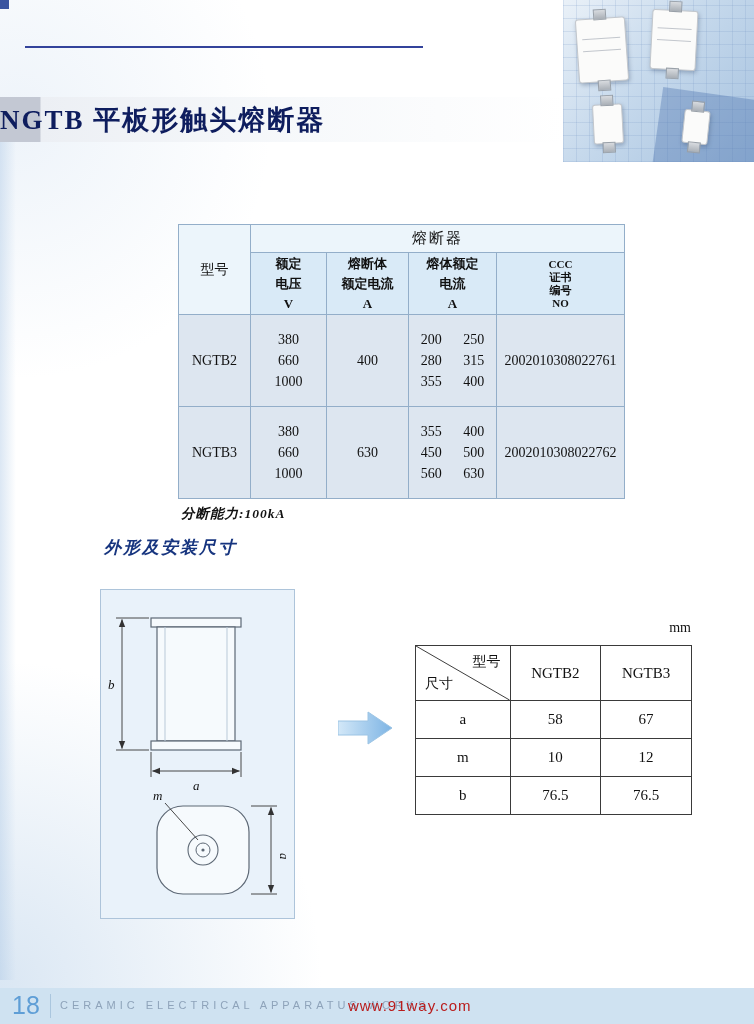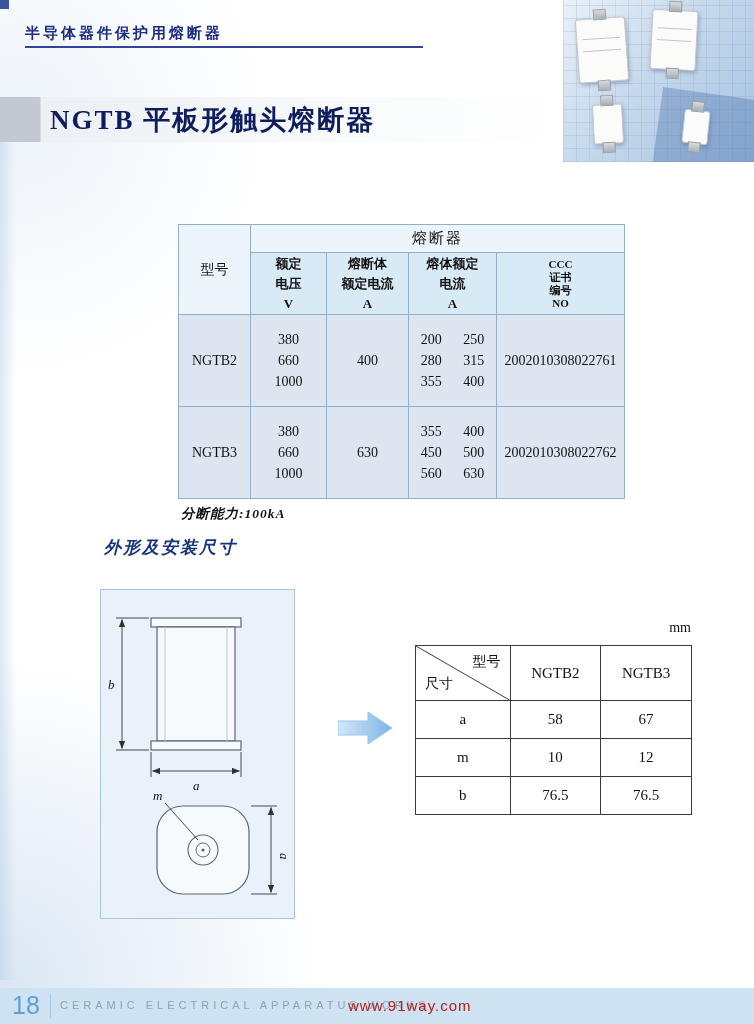--- a/index.html
+++ b/index.html
@@ -41,21 +41,21 @@
     border-top:1px solid rgba(90,100,120,.35); border-bottom:1px solid rgba(90,100,120,.35); }
   .f1 { left:14px; top:18px; width:50px; height:64px; transform:rotate(-4deg); }
   .f2 { left:88px; top:10px; width:46px; height:60px; transform:rotate(3deg); }
   .f3 { left:30px; top:104px; width:30px; height:40px; transform:rotate(-3deg); }
   .f4 { left:120px; top:110px; width:26px; height:34px; transform:rotate(6deg); }
 
   
   .title-band { position:absolute; left:0; top:97px; width:566px; height:45px;
     background:linear-gradient(90deg,#c3c8d3 0,#c3c8d3 40px,#eceff4 41px,#f7f9fb 55%,rgba(247,249,251,0) 100%);
     display:flex; align-items:center; }
-  .title-band h1 { padding-left:50px; font-size:27px; font-weight:bold; letter-spacing:2px; color:#0e1d5e; }
+  .title-band h1 { font-size:27px; font-weight:bold; letter-spacing:2px; color:#0e1d5e; }
 
   .section-heading { position:absolute; font-size:17px; font-weight:bold; font-style:italic;
     color:#17357f; letter-spacing:2px; }
   .sec1 { left:68px; top:176px; }
   .sec2 { left:84px; top:536px;margin-left:20px; }
 
   
   .params-table { position:absolute; left:178px; top:224px; width:446px;
     border-collapse:collapse; table-layout:fixed; }
   .params-table th, .params-table td { border:1px solid #93aec9; text-align:center;
@@ -106,21 +106,20 @@
     font-size:15px; letter-spacing:1px; color:#b91c1c; }
 </style>
 </head>
 <body>
 
 <div class="page">
 
   <div class="corner-mark"></div>
   <div class="left-tint"></div>
 
-  <div class="category">半导体器件保护用熔断器</div>
   <div class="category-rule"></div>
 
   <div class="photo">
     <div class="grid"></div>
     <div class="patch"></div>
     <div class="fuse f1">
       <div class="tab top"></div>
       <div class="tab bottom"></div>
       <div class="mark"></div>
     </div>

